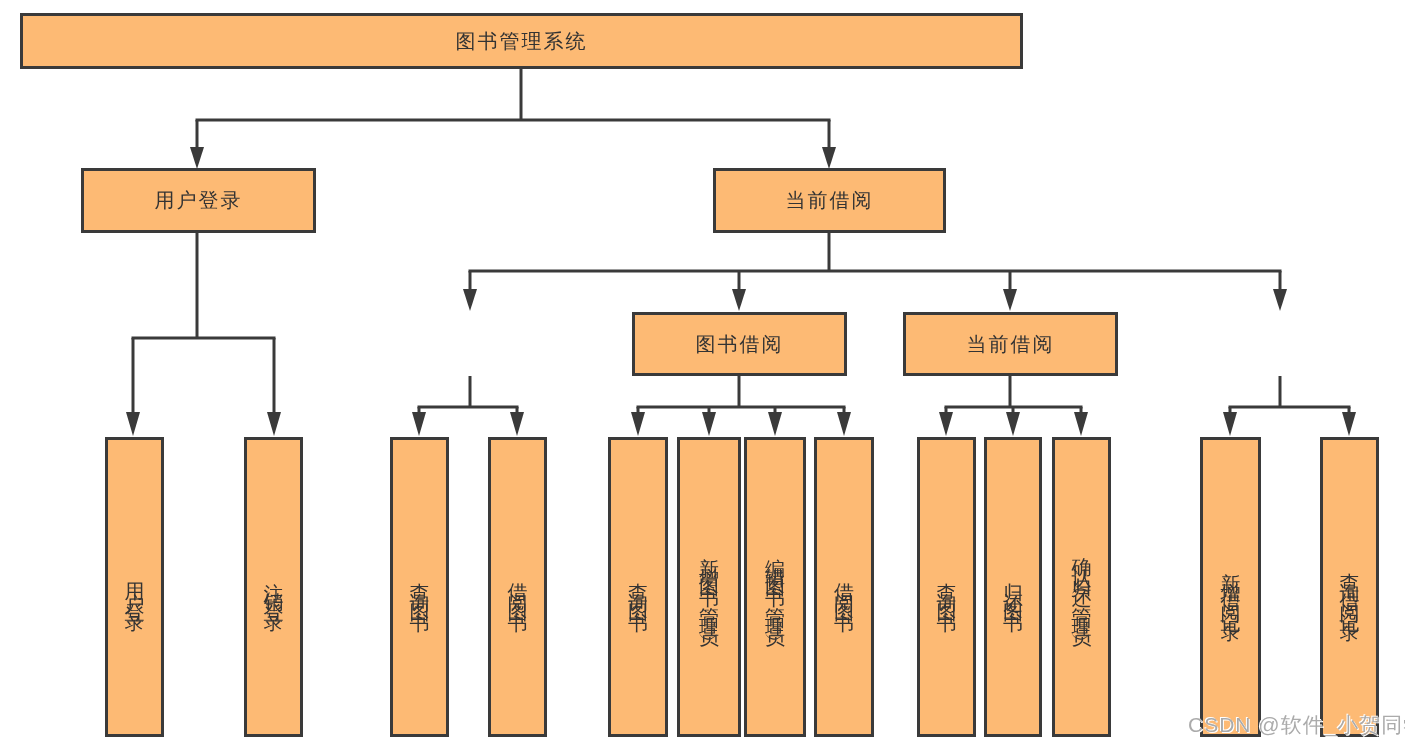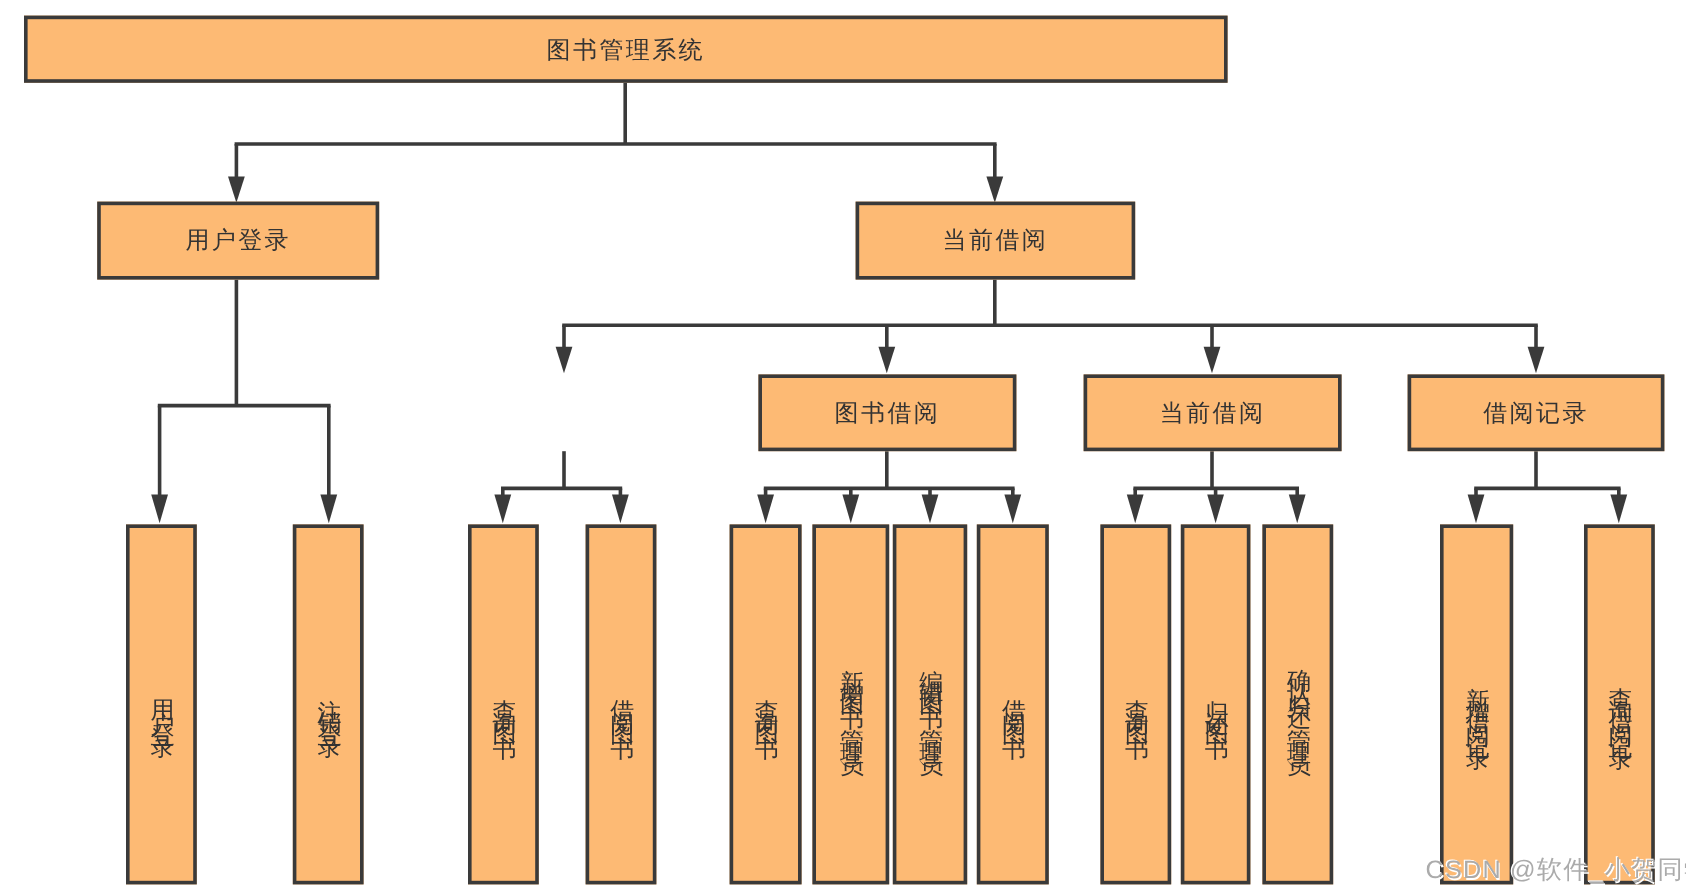--- a/index.html
+++ b/index.html
@@ -109,23 +109,20 @@
   <div class="box hbox" style="left:713px;top:168px;width:233px;height:65px">
     <span>当前借阅</span>
   </div>
 
   <div class="box hbox" style="left:632px;top:312px;width:215px;height:64px">
     <span>图书借阅</span>
   </div>
   <div class="box hbox" style="left:903px;top:312px;width:215px;height:64px">
     <span>当前借阅</span>
   </div>
-  <div class="box hbox" style="left:1173px;top:312px;width:214px;height:64px">
-    <span>借阅记录</span>
-  </div>
 
   <div class="box vbox" style="left:105px;top:437px;width:59px;height:300px">
     <span>用户登录</span>
   </div>
   <div class="box vbox" style="left:244px;top:437px;width:59px;height:300px">
     <span>注销登录</span>
   </div>
 
   <div class="box vbox" style="left:390px;top:437px;width:59px;height:300px">
     <span>查询图书</span>

